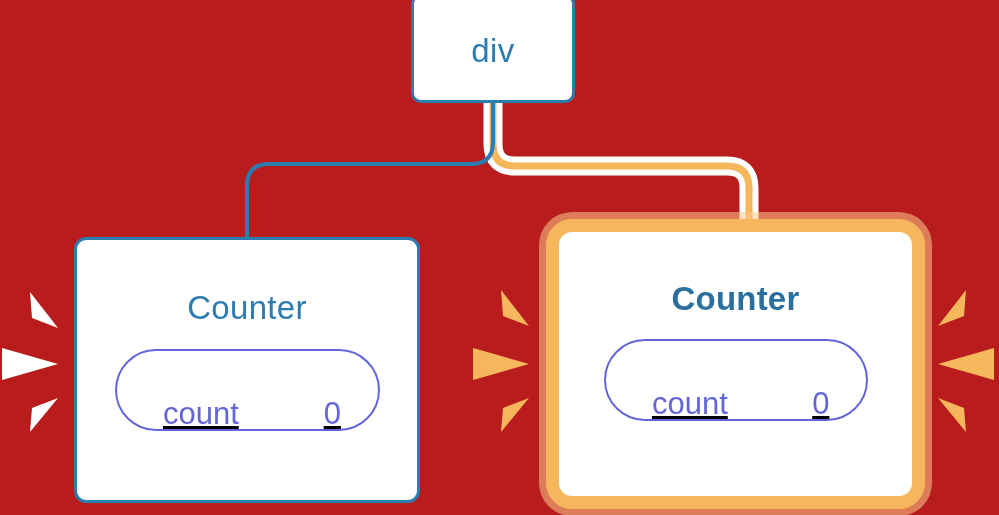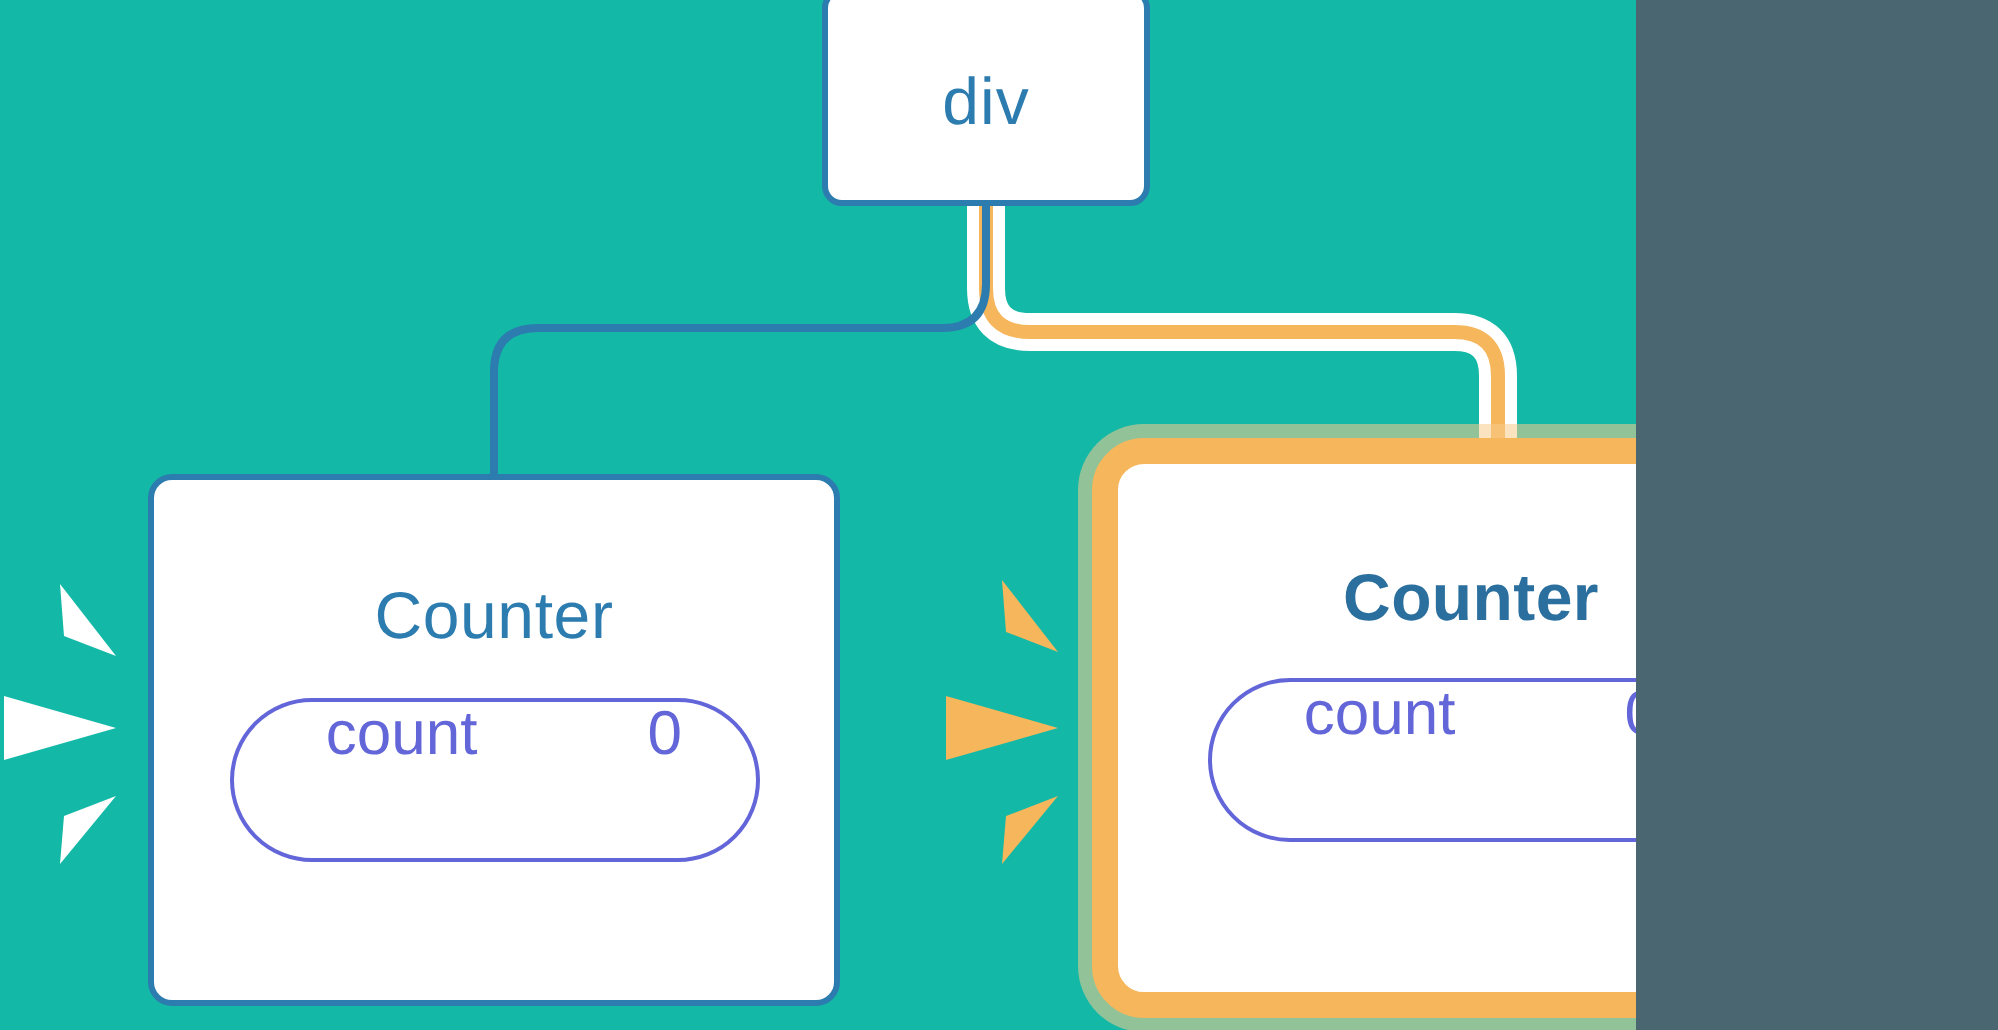--- a/index.html
+++ b/index.html
@@ -2,23 +2,23 @@
 <html><head>
 <meta charset="utf-8">
 <style>
   html, body {
     margin: 0;
     padding: 0;
     background: #4a6670;
   }
   #stage {
     position: relative;
-    width: 818px;
+    width: 999px;
     height: 515px;
-    background: #14b8a6;
+    background: #b91c1c;
     overflow: hidden;
     font-family: "Liberation Sans", sans-serif;
   }
   #wires {
     position: absolute;
     left: 0; top: 0;
     width: 999px;
     height: 515px;
   }
   .node {
@@ -78,26 +78,27 @@
     font-size: 33px;
     color: #2b6f9e;
     font-weight: bold;
     margin-top: 48px;
     letter-spacing: 0.2px;
   }
   
   .pill {
     position: relative;
     display: flex;
-    align-items: flex-start;
+    align-items: flex-end;
     border: 2px solid #6366d8;
     border-radius: 999px;
     background: transparent;
     box-sizing: border-box;
     overflow: hidden;
+    text-decoration: underline;
   }
   .pill .pill-key,
   .pill .pill-val {
     display: flex;
     align-items: center;
     justify-content: center;
     color: #6366d8;
     font-size: 31px;
     line-height: 1;
   }

